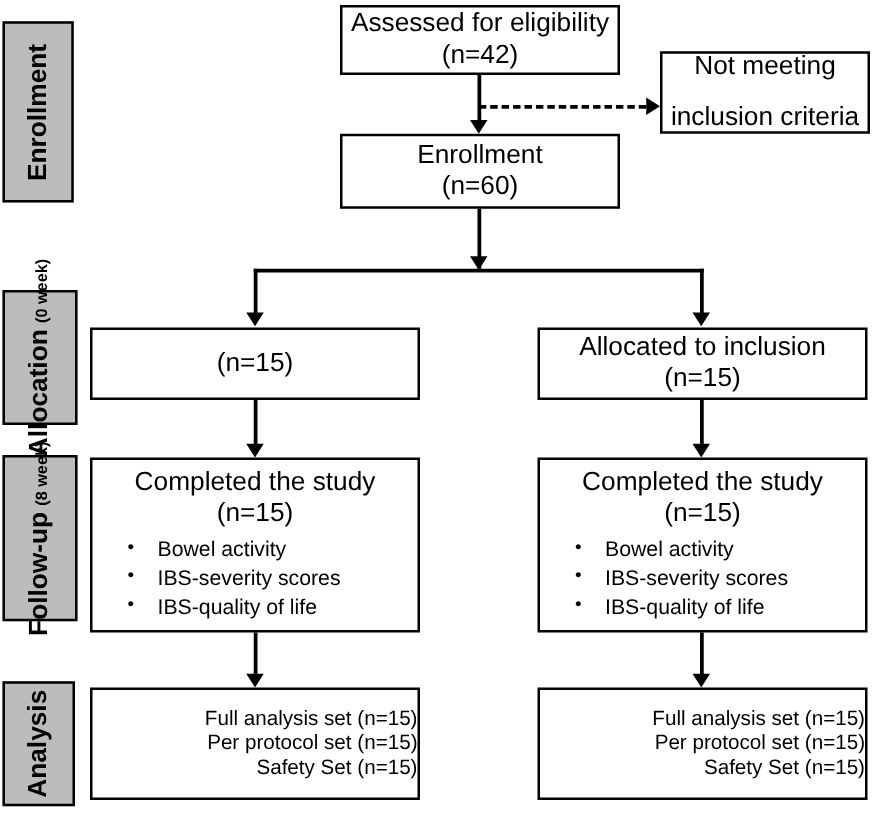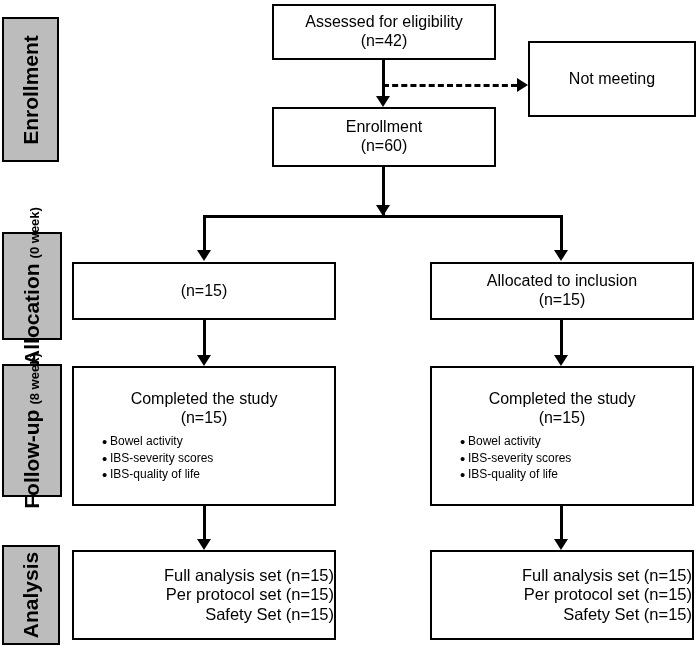--- a/index.html
+++ b/index.html
@@ -51,34 +51,34 @@
     background: #ffffff;
     border: 2.5px solid #000000;
     box-sizing: border-box;
     color: #000000;
     display: flex;
     flex-direction: column;
     justify-content: center;
   }
   .box-line {
     text-align: center;
-    font-size: 16px;
+    font-size: 21px;
     line-height: 1.17;
     white-space: nowrap;
   }
   .box.tight .box-line { font-size: 16.5px; text-align: right; }
   .bullets {
     margin: 6px 0 0 0;
     padding: 0;
     list-style: none;
   }
   .bullets li {
-    font-size: 12px;
+    font-size: 17px;
     line-height: 1.35;
-    padding-left: 36px;
+    padding-left: 52px;
     position: relative;
     white-space: nowrap;
   }
   .bullets li::before {
     content: "\2022";
     position: absolute;
     left: 28px;
     top: -1px;
     font-size: 15px;
   }
@@ -142,22 +142,23 @@
     <div class="stage-inner">
       <span class="stage-title">Analysis</span>
     </div>
   </div>
 
   <div class="box" style="left:272px; top:4px; width:224px; height:56px;">
     <div class="box-line">Assessed for eligibility</div>
     <div class="box-line">(n=42)</div>
   </div>
 
-  <div class="box" style="left:528px; top:41px; width:168px; height:76px;gap:16px;">
+  <div class="box" style="left:528px; top:41px; width:168px; height:66px;gap:16px;">
     <div class="box-line">Not meeting</div>
+    <div class="box-line">inclusion criteria</div>
   </div>
 
   <div class="box" style="left:272px; top:107px; width:224px; height:60px;">
     <div class="box-line">Enrollment</div>
     <div class="box-line">(n=60)</div>
   </div>
 
   <div class="vline" style="left:382px; top:60px; height:37px;"></div>
   <div class="arrowhead" style="left:376px; top:96px;"></div>
 

